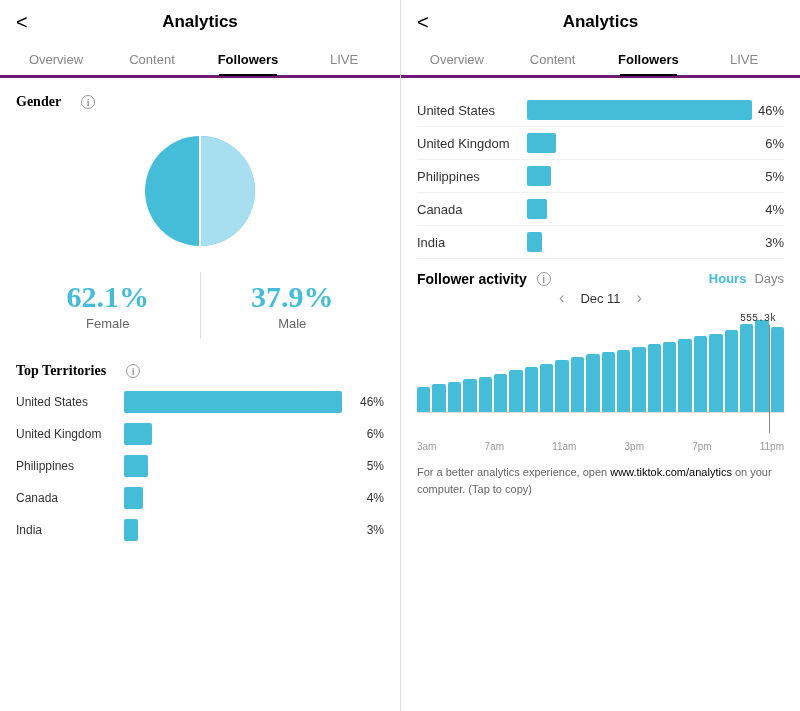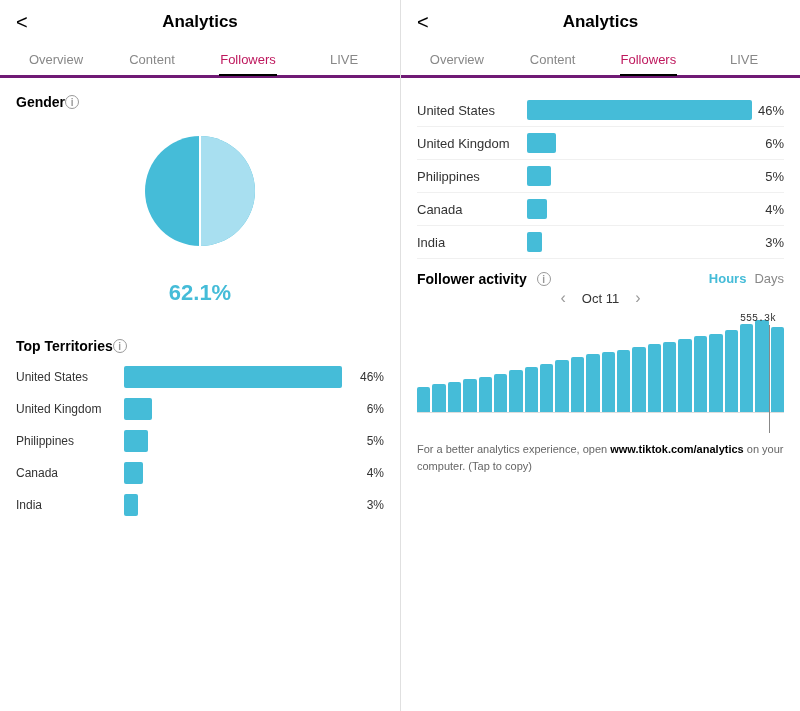--- a/index.html
+++ b/index.html
@@ -49,22 +49,22 @@
     .tab {
       flex: 1;
       text-align: center;
       padding: 8px 4px;
       font-size: 13px;
       color: #888;
       cursor: pointer;
       position: relative;
     }
     .tab.active {
-      color: #be185d;
-      font-weight: 400;
+      color: #000000;
+      font-weight: 700;
     }
     .tab.active::after {
       content: '';
       position: absolute;
       bottom: -1px;
       left: 20%;
       width: 60%;
       height: 2px;
       background: #000;
     }
@@ -73,22 +73,23 @@
       overflow-y: auto;
       padding: 16px;
     }
     
     .section-title {
       font-size: 14px;
       font-weight: 600;
       color: #000;
       display: flex;
       align-items: center;
-      gap: 0;
+      gap: 20px;
       margin-bottom: 12px;
+      font-family: Liberation Serif, serif;
     }
     .info-icon {
       width: 14px;
       height: 14px;
       border-radius: 50%;
       border: 1px solid #999;
       display: inline-flex;
       align-items: center;
       justify-content: center;
       font-size: 10px;
@@ -107,23 +108,24 @@
     }
     .gender-stat {
       flex: 1;
       text-align: center;
       padding: 8px;
     }
     .gender-stat + .gender-stat {
       border-left: 1px solid #e0e0e0;
     }
     .gender-pct {
-      font-size: 22px;
+      font-size: 30px;
       font-weight: 700;
       color: #45bcd8;
+      font-family: Liberation Serif, serif;
     }
     .gender-label {
       font-size: 13px;
       color: #666;
       margin-top: 2px;
     }
     
     .territory-row {
       display: flex;
       align-items: center;
@@ -287,21 +289,21 @@
       background: #888;
       border-left: 1px dashed #888;
     }
     .footer-text {
       font-size: 11px;
       color: #666;
       line-height: 1.5;
       margin-top: 8px;
     }
     .footer-link {
-      font-weight: 700;
+      font-weight: 400;
       color: #000;
     }
     
     .pie-svg {
       width: 130px;
       height: 130px;
     }
   </style>
 </head>
 <body>
@@ -334,20 +336,25 @@
         <path d="M65,65 L65,10 A55,55 0 0,1 65,120 Z" fill="#a8dff0"></path>
 
         <line x1="65" y1="65" x2="65" y2="10" stroke="white" stroke-width="2"></line>
         <line x1="65" y1="65" x2="65" y2="120" stroke="white" stroke-width="2"></line>
       </svg>
     </div>
 
     <div class="gender-stats">
       <div class="gender-stat">
         <div class="gender-pct">62.1%</div>
+        <div class="gender-label">Female</div>
+      </div>
+      <div class="gender-stat">
+        <div class="gender-pct">37.9%</div>
+        <div class="gender-label">Male</div>
       </div>
     </div>
 
     <div class="section-title">
       <span>Top Territories</span>
       <span class="info-icon">i</span>
     </div>
 
     <div id="left-bars">
         <div class="territory-row">
@@ -449,21 +456,21 @@
       </div>
       <div class="activity-toggle">
         <span class="toggle-active">Hours</span>
         <span class="toggle-inactive">Days</span>
       </div>
     </div>
 
 
     <div class="chart-nav">
       <span class="chart-nav-btn">‹</span>
-      <span>Oct 11</span>
+      <span>Dec 11</span>
       <span class="chart-nav-btn">›</span>
     </div>
 
     <div class="chart-area">
       <span class="peak-label">555.3k</span>
       <div class="peak-line"></div>
       <div class="chart-bars" id="chart-bars-container">
           <div class="chart-bar" style="height: 25px;"></div>
           <div class="chart-bar" style="height: 28px;"></div>
           <div class="chart-bar" style="height: 30px;"></div>
@@ -483,18 +490,26 @@
           <div class="chart-bar" style="height: 70px;"></div>
           <div class="chart-bar" style="height: 73px;"></div>
           <div class="chart-bar" style="height: 76px;"></div>
           <div class="chart-bar" style="height: 78px;"></div>
           <div class="chart-bar" style="height: 82px;"></div>
           <div class="chart-bar" style="height: 88px;"></div>
           <div class="chart-bar" style="height: 92px;"></div>
           <div class="chart-bar" style="height: 85px;"></div>
         </div>
     </div>
+    <div class="chart-label-row" id="chart-labels-container">
+        <span class="chart-label">3am</span>
+        <span class="chart-label">7am</span>
+        <span class="chart-label">11am</span>
+        <span class="chart-label">3pm</span>
+        <span class="chart-label">7pm</span>
+        <span class="chart-label">11pm</span>
+      </div>
 
     <div class="footer-text">
       <span>For a better analytics experience, open </span><span class="footer-link">www.tiktok.com/analytics</span><span> on your computer. (Tap to copy)</span>
     </div>
   </div>
 </div>
 
 </body></html>

